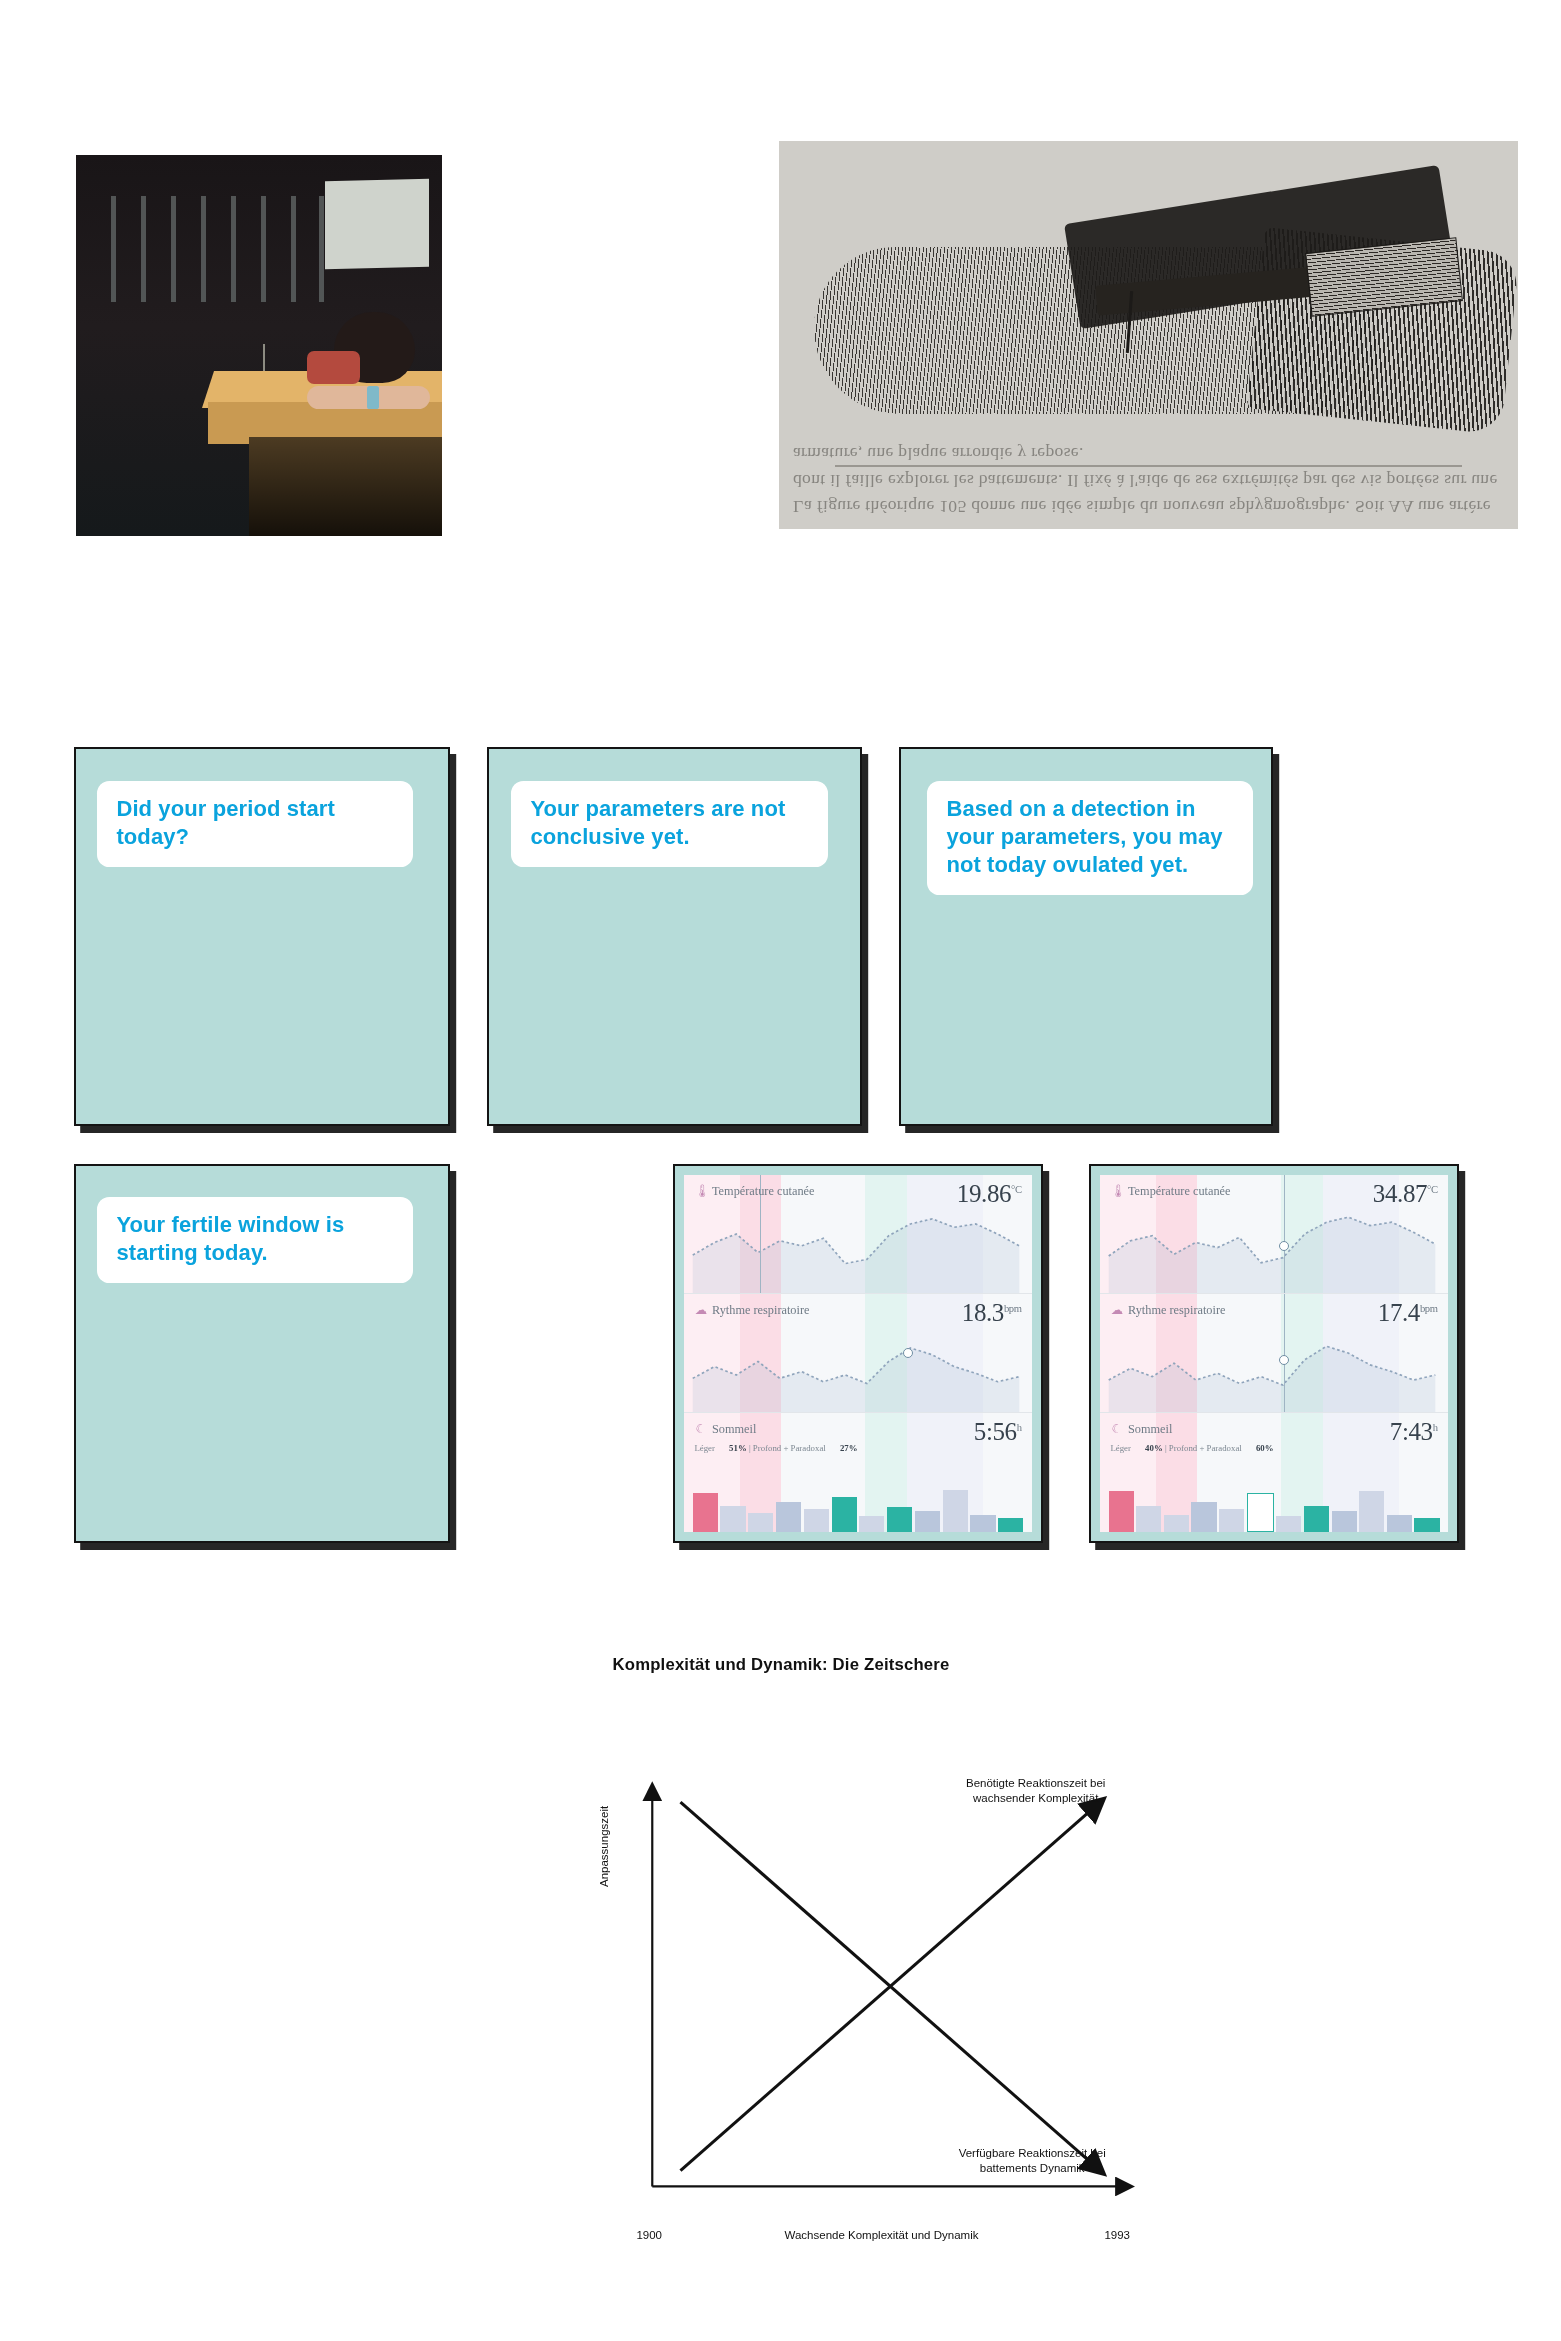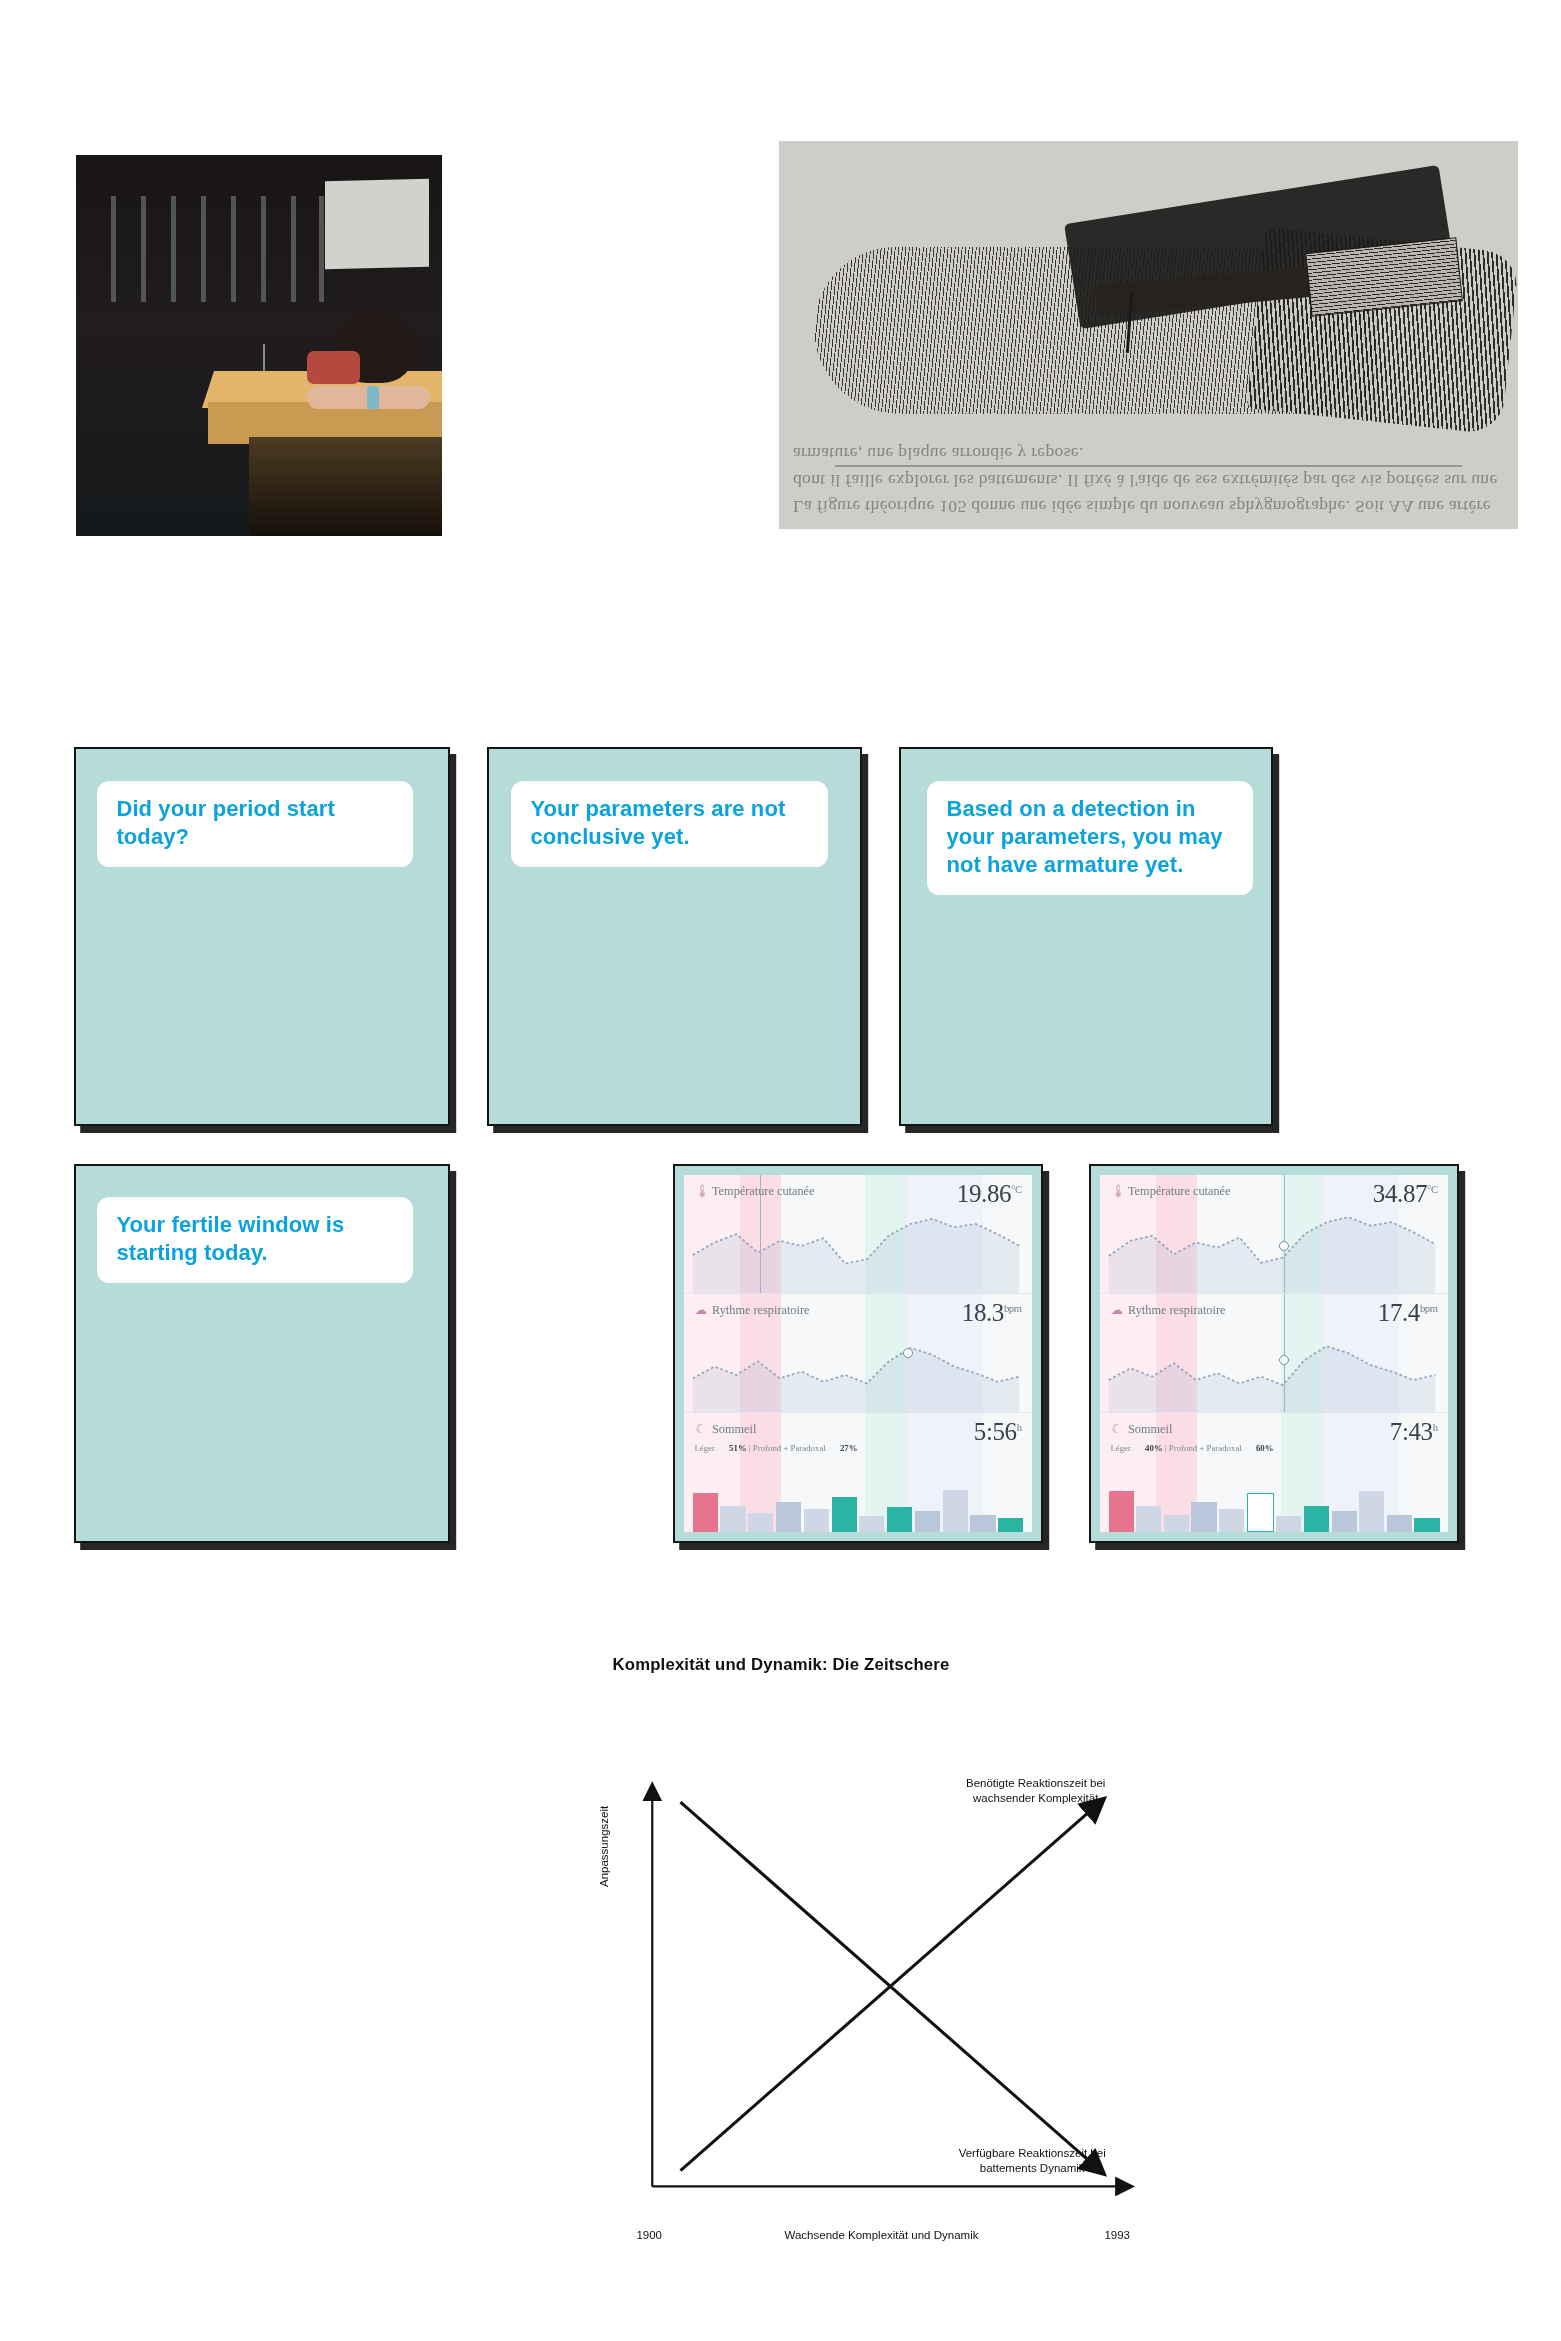--- a/index.html
+++ b/index.html
@@ -432,21 +432,21 @@
   <div class="eng-line"></div>
 </div>
 
 <div class="card" id="card1"></div>
 <div class="bubble" id="bub1">Did your period start today?</div>
 
 <div class="card" id="card2"></div>
 <div class="bubble" id="bub2">Your parameters are not conclusive yet.</div>
 
 <div class="card" id="card3"></div>
-<div class="bubble" id="bub3">Based on a detection in your parameters, you may not have armature yet.</div>
+<div class="bubble" id="bub3">Based on a detection in your parameters, you may not today ovulated yet.</div>
 
 <div class="card" id="card4"></div>
 <div class="bubble" id="bub4">Your fertile window is starting today.</div>
 
 <div class="devcard" id="dev1">
   <div class="screen">
 
     <div class="panel">
       <div class="bands">
         <div class="band" style="left:0;width:16%;background:#fdeef3"></div>

